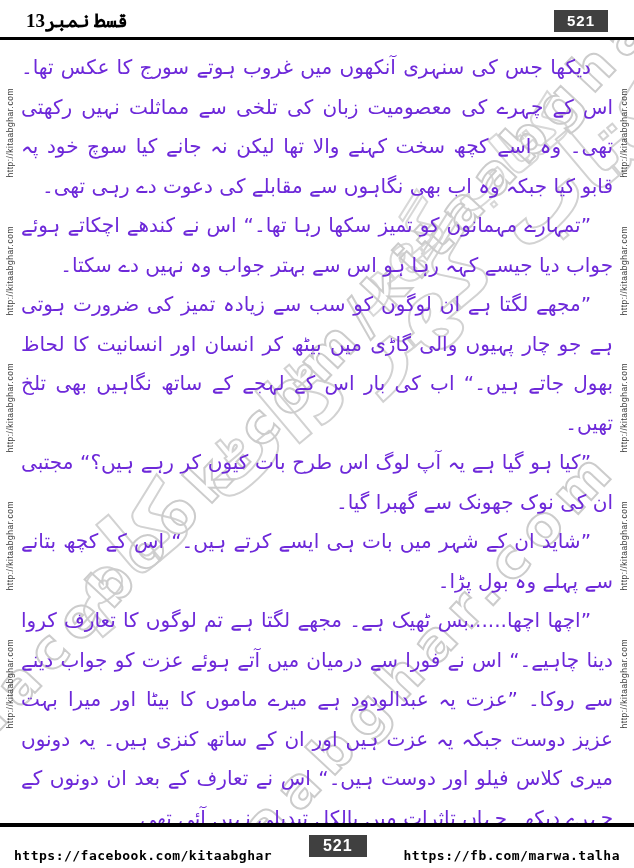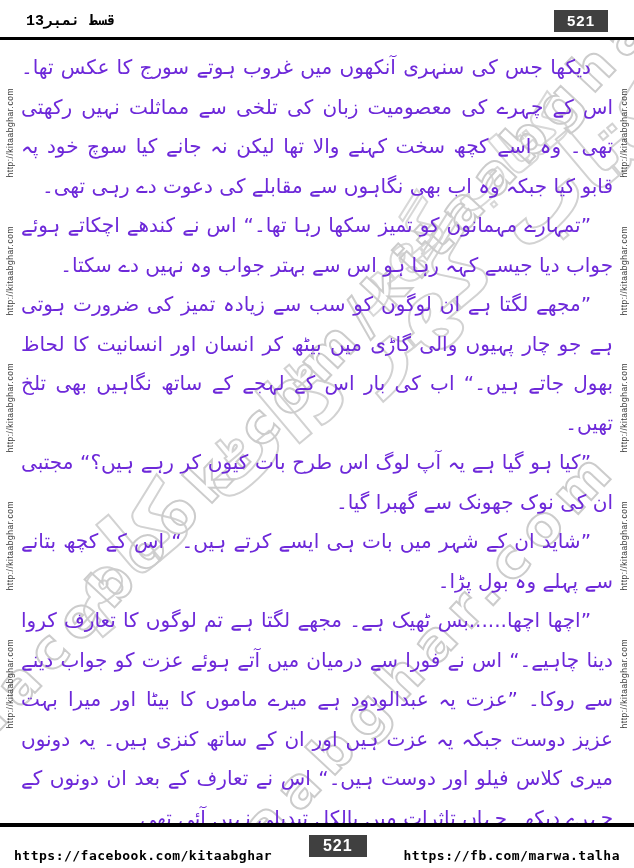--- a/index.html
+++ b/index.html
@@ -34,23 +34,23 @@
     background: #fff;
   }
   .header-title {
     font-family: "DejaVu Serif", serif;
     font-weight: bold;
     font-size: 16px;
     direction: rtl;
     white-space: nowrap;
   }
   .header-episode {
-    font-family: Liberation Mono, monospace;
-    font-weight: bold;
-    font-size: 15px;
+    font-family: Liberation Serif, serif;
+    font-weight: bold;
+    font-size: 19px;
     direction: rtl;
     white-space: nowrap;
   }
   .page-num-badge {
     background: #404040;
     color: #fff;
     font-family: "Liberation Sans", sans-serif;
     font-weight: bold;
     font-size: 15px;
     padding: 2px 13px;

